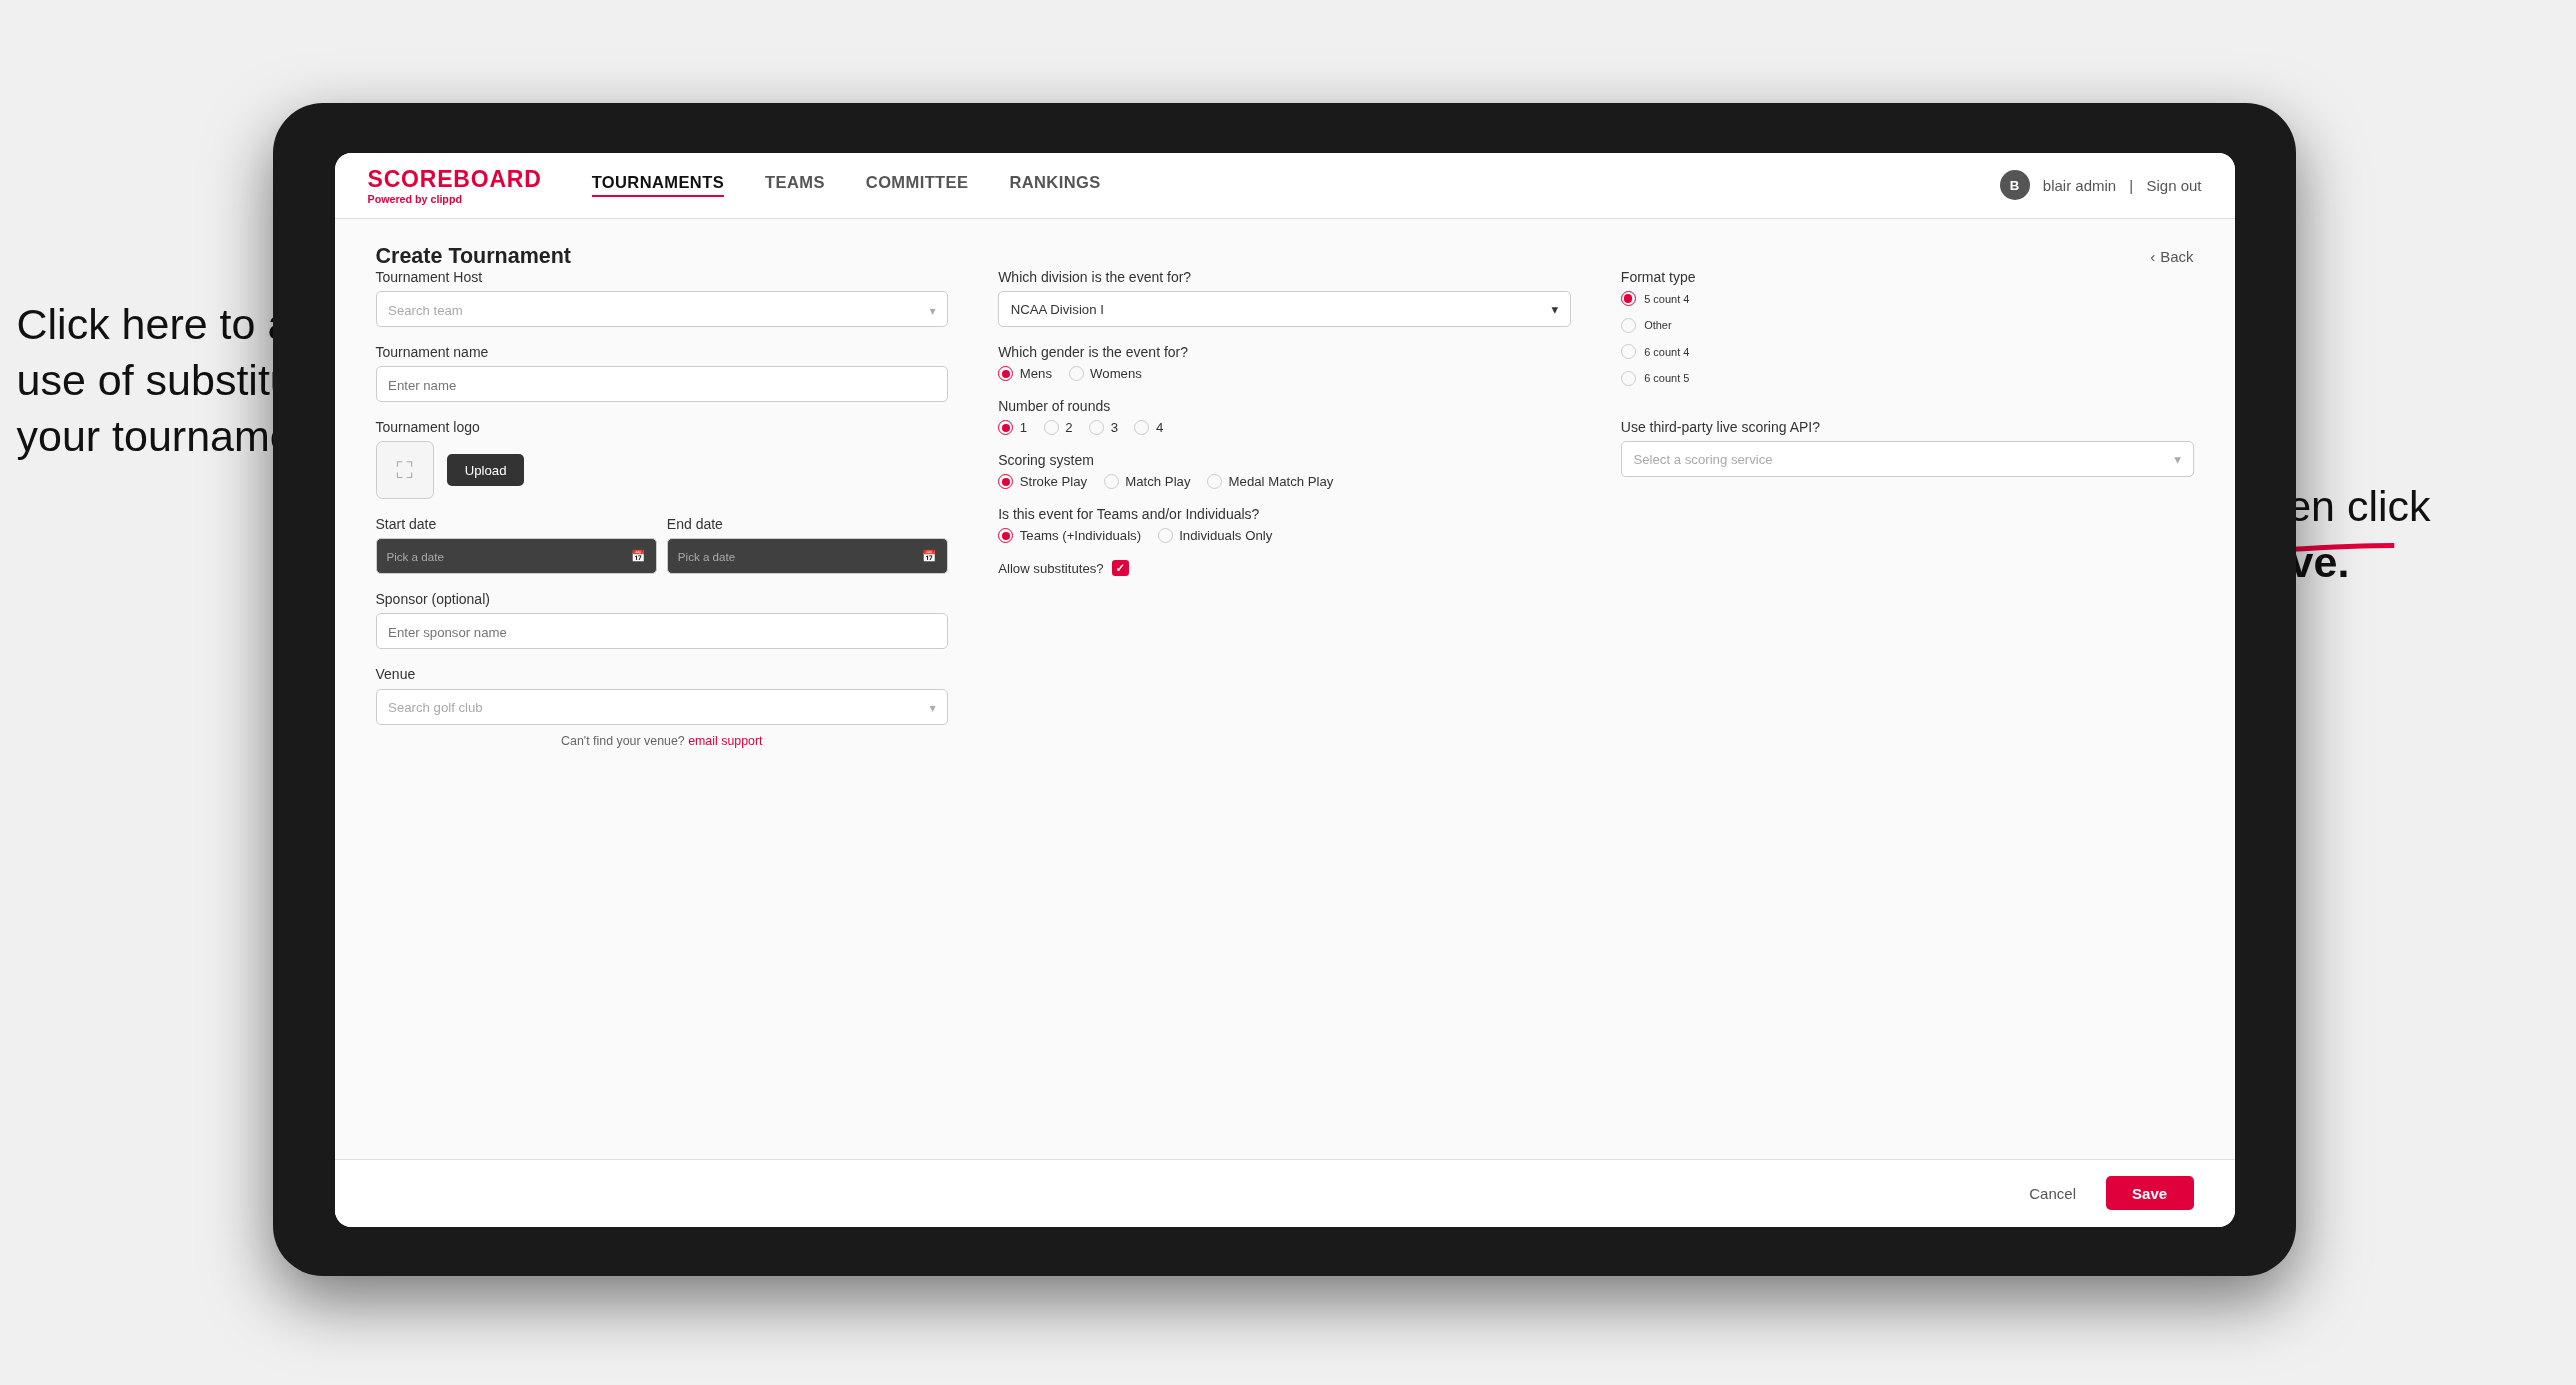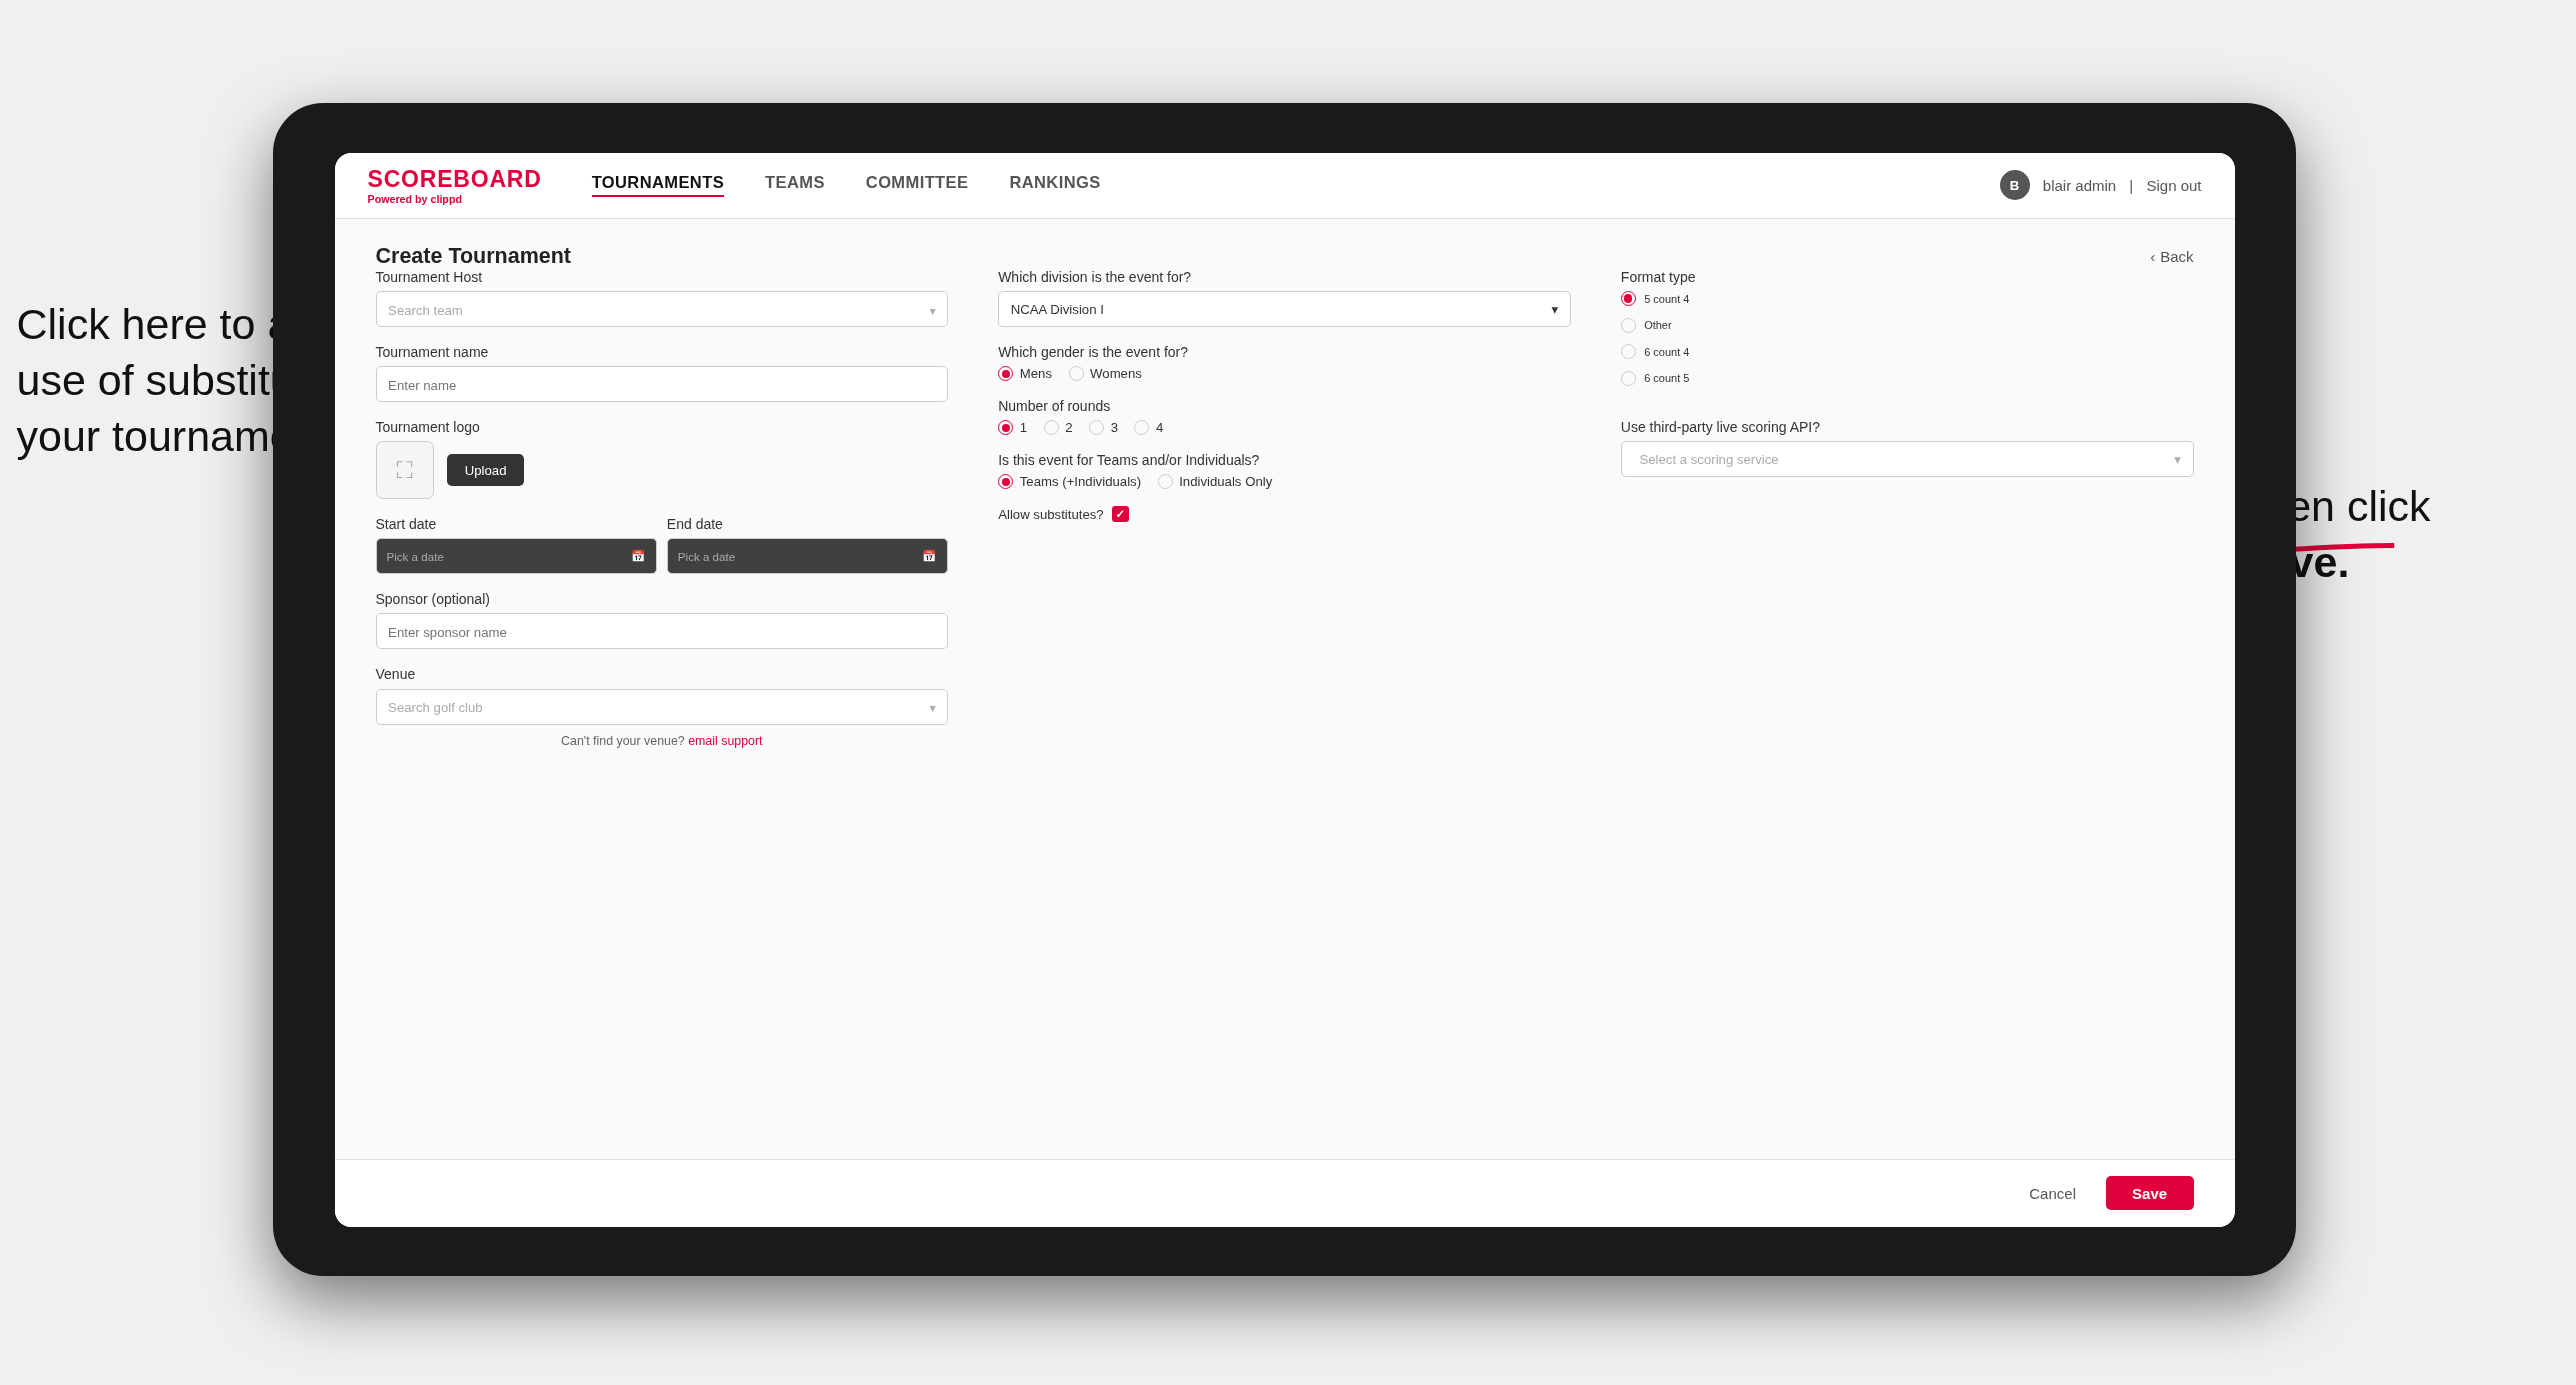--- a/index.html
+++ b/index.html
@@ -516,20 +516,37 @@
                 <div class="radio-circle"></div>
                 <span>3</span>
               </div>
               <div class="radio-item">
                 <div class="radio-circle"></div>
                 <span>4</span>
               </div>
             </div>
           </div>
 
+          <div class="form-group">
+            <label class="form-label">Scoring system</label>
+            <div class="radio-group">
+              <div class="radio-item">
+                <div class="radio-circle checked"></div>
+                <span>Stroke Play</span>
+              </div>
+              <div class="radio-item">
+                <div class="radio-circle"></div>
+                <span>Match Play</span>
+              </div>
+              <div class="radio-item">
+                <div class="radio-circle"></div>
+                <span>Medal Match Play</span>
+              </div>
+            </div>
+          </div>
 
           <div class="form-group">
             <label class="form-label">Is this event for Teams and/or Individuals?</label>
             <div class="radio-group">
               <div class="radio-item">
                 <div class="radio-circle checked"></div>
                 <span>Teams (+Individuals)</span>
               </div>
               <div class="radio-item">
                 <div class="radio-circle"></div>
@@ -565,21 +582,21 @@
               <div class="format-item">
                 <div class="radio-circle"></div>
                 <span>6 count 5</span>
               </div>
             </div>
           </div>
 
           <div class="form-group" style="margin-top: 16.5px;">
             <label class="form-label">Use third-party live scoring API?</label>
             <div class="select-box">
-              <span style="color:#aaa;margin-left:6px;">Select a scoring service</span>
+              <span style="color:#aaa;">Select a scoring service</span>
               <span>▾</span>
             </div>
           </div>
         </div>
 
       </div>
     </div>
 
     <div class="form-footer">
       <button class="btn-cancel">Cancel</button>

